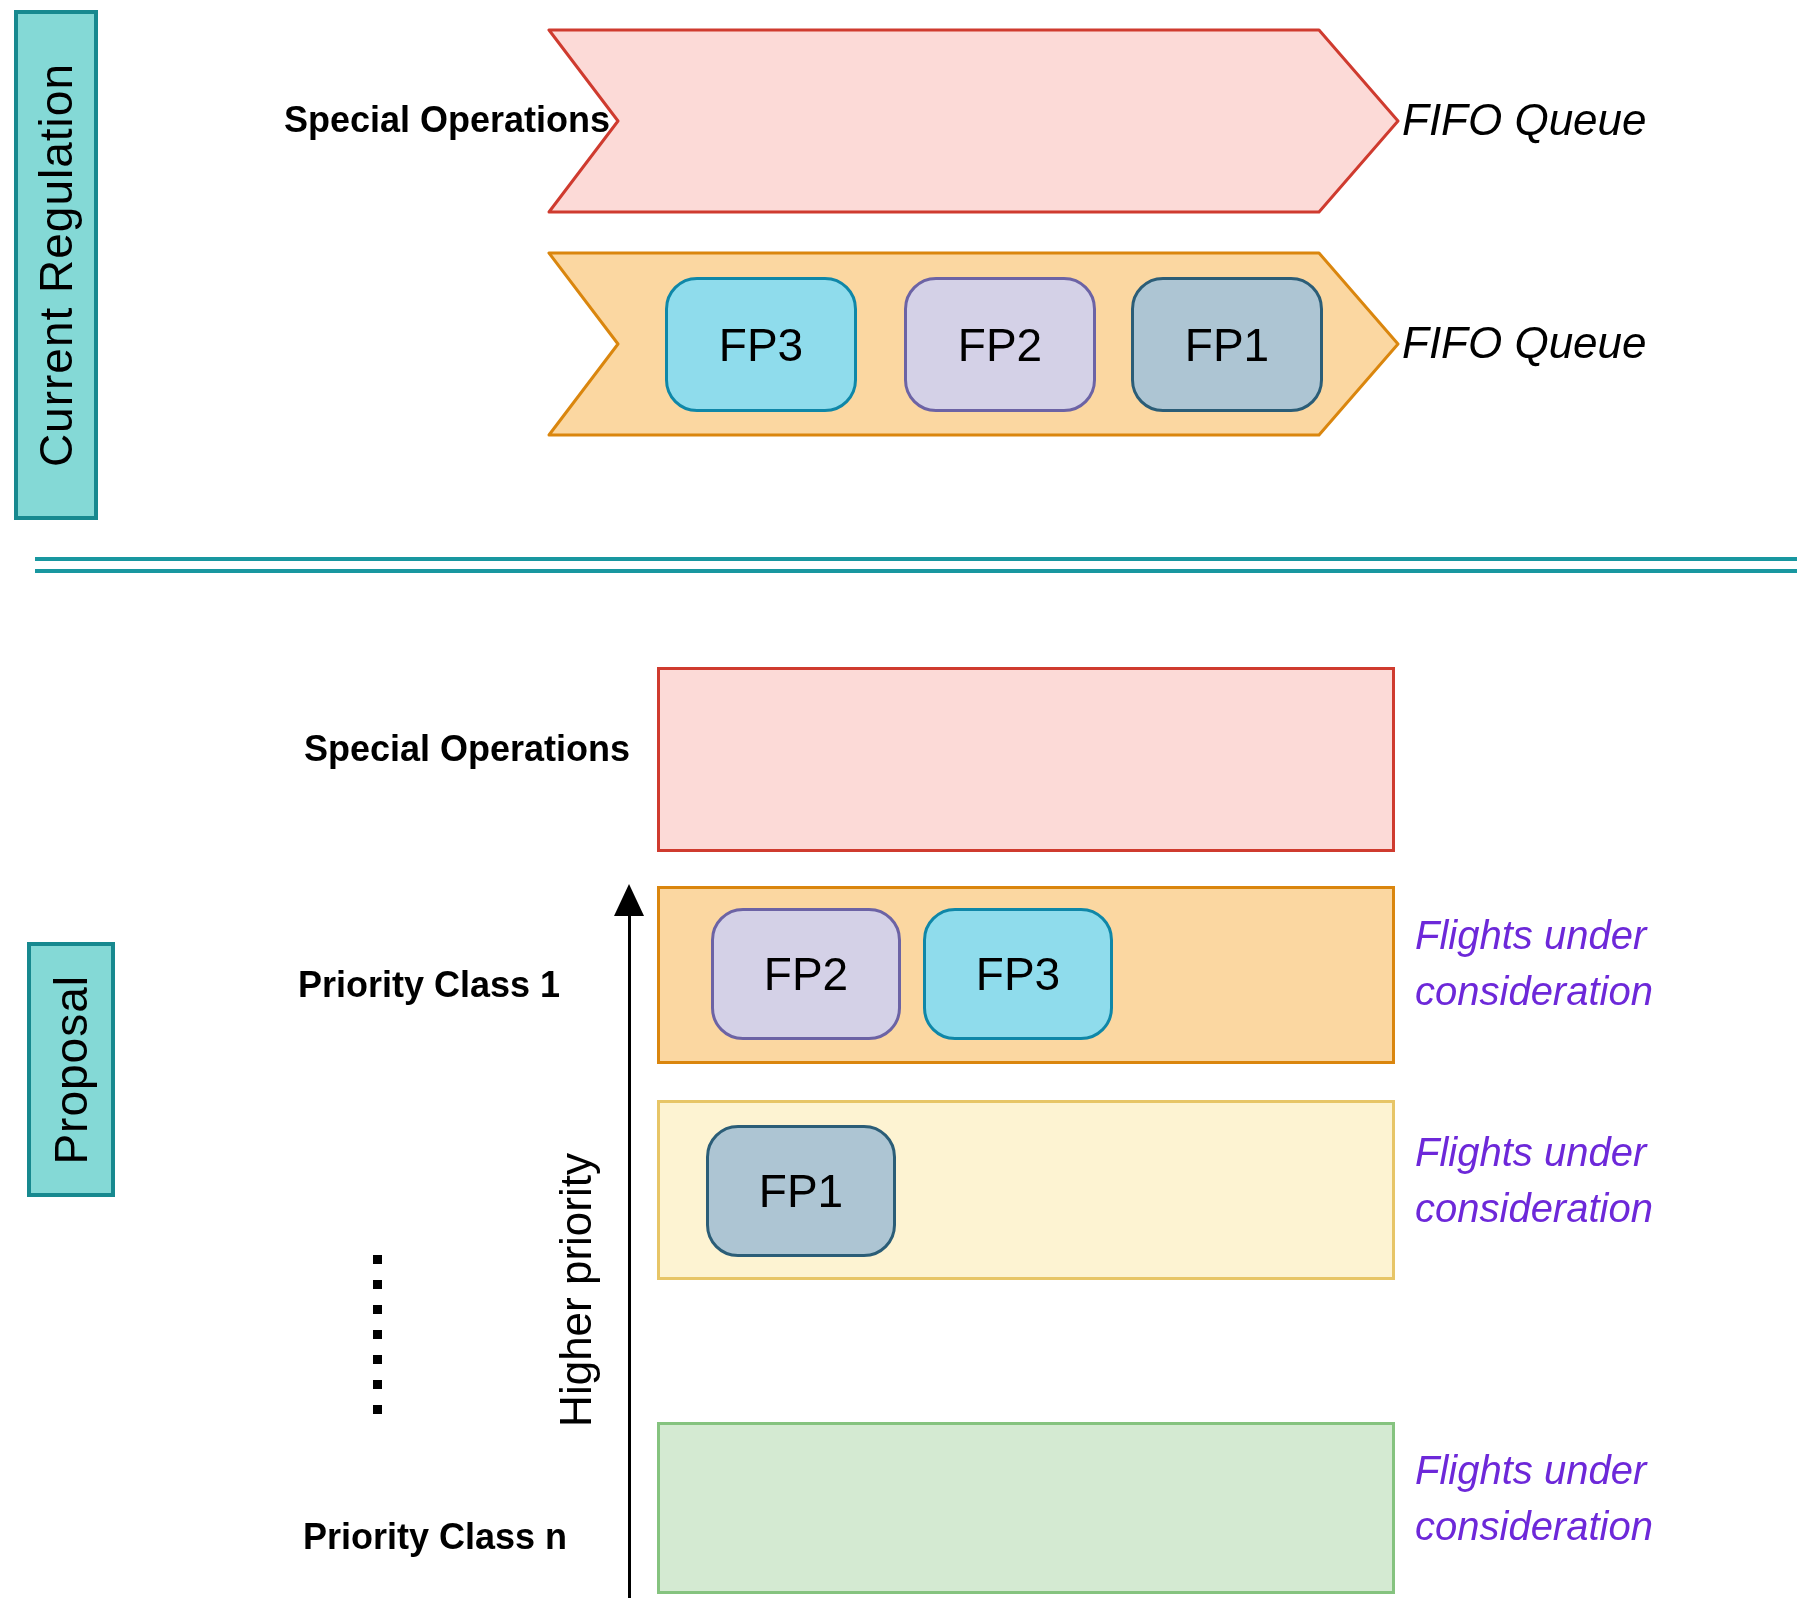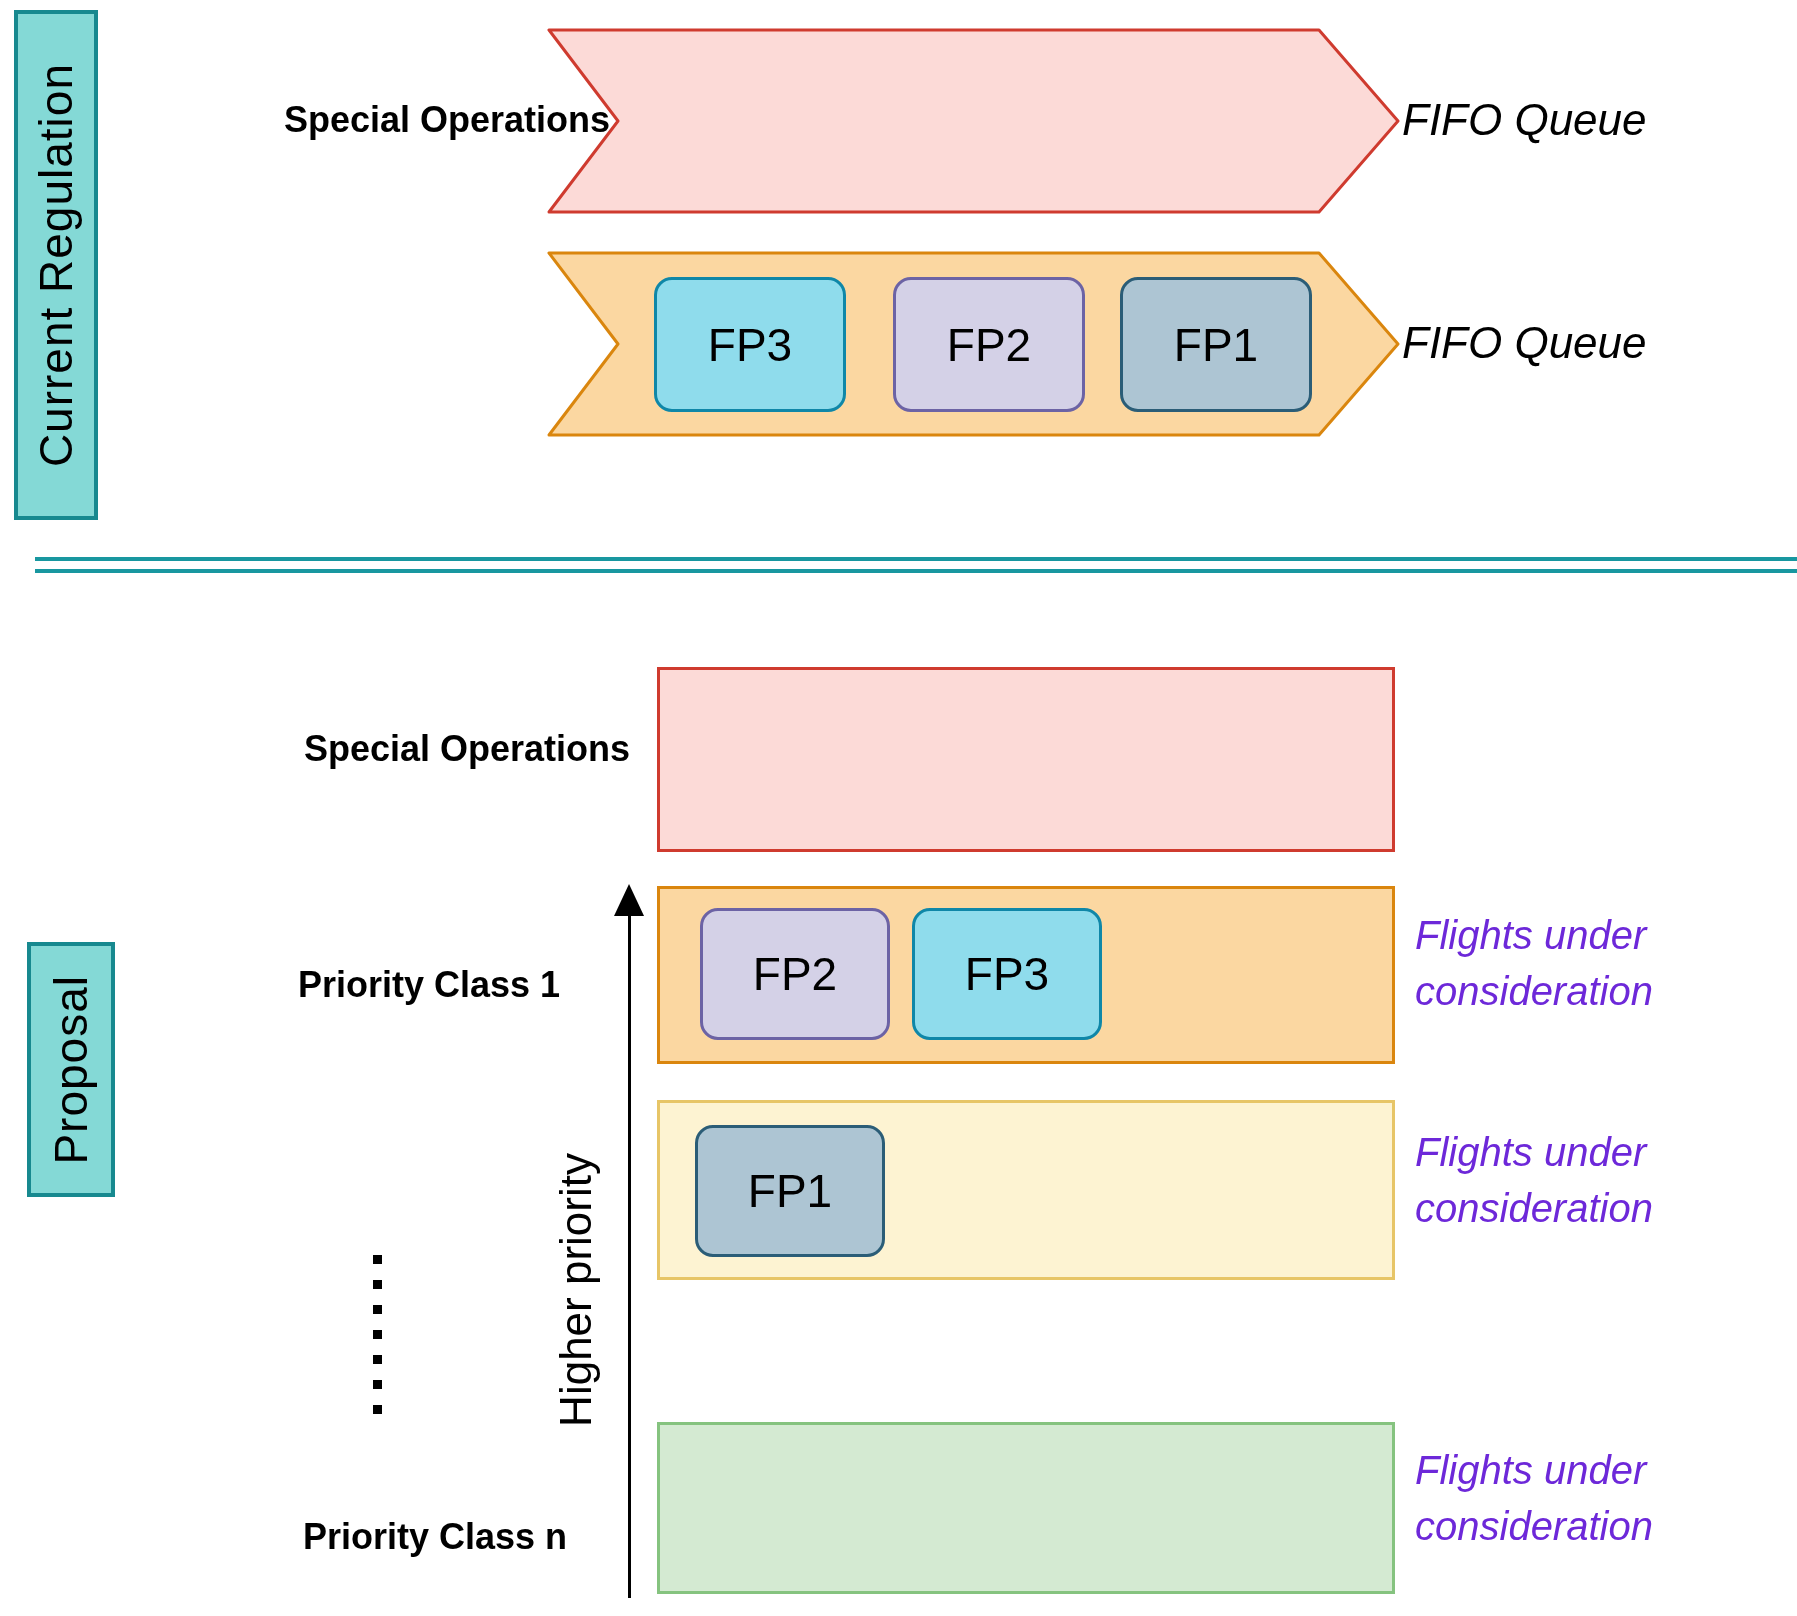--- a/index.html
+++ b/index.html
@@ -17,22 +17,22 @@
     font-size:46px;letter-spacing:1px;white-space:nowrap;color:#000;
   }
   
   .rowlabel{position:absolute;font-weight:bold;font-size:36px;text-align:right;line-height:60px;color:#000;}
   .queue-label{position:absolute;font-style:italic;font-size:44px;line-height:56px;color:#000;white-space:nowrap;}
   .note{position:absolute;font-style:italic;font-size:40px;line-height:56px;color:#6d28d9;width:300px;text-align:left;}
   
   .arrow-svg{position:absolute;overflow:visible;}
   
   .fp{
-    position:absolute;box-sizing:border-box;border-radius:18px;border:3px solid;
-    display:flex;align-items:center;justify-content:center;font-size:46px;color:#000;
+    position:absolute;box-sizing:border-box;border-radius:32px;border:3px solid;
+    display:flex;align-items:center;justify-content:center;font-size:46px;color:#000;margin-left:11px;
   }
   .fp.fp1{background:var(--fp1_fill);border-color:var(--fp1_border);}
   .fp.fp2{background:var(--fp2_fill);border-color:var(--fp2_border);}
   .fp.fp3{background:var(--fp3_fill);border-color:var(--fp3_border);}
   
   .prect{position:absolute;box-sizing:border-box;border:3px solid;}
   .prect.pink{background:var(--pink_fill);border-color:var(--pink_border);}
   .prect.orange{background:var(--orange_fill);border-color:var(--orange_border);}
   .prect.yellow{background:var(--yellow_fill);border-color:var(--yellow_border);}
   .prect.green{background:var(--green_fill);border-color:var(--green_border);}

